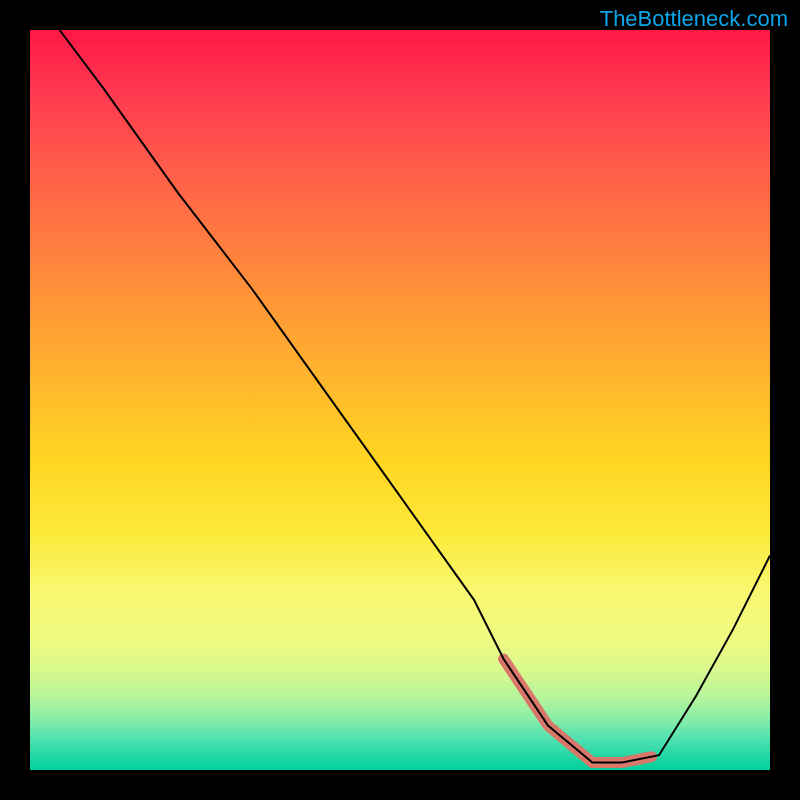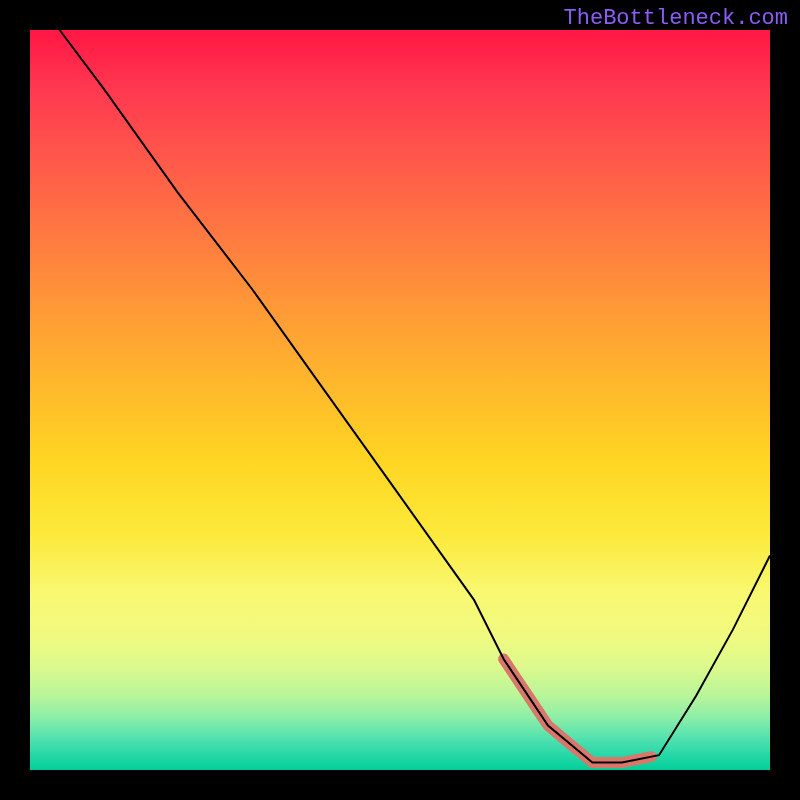--- a/index.html
+++ b/index.html
@@ -7,25 +7,24 @@
     width: 800px;
     height: 800px;
     background: #000;
     position: relative;
     font-family: Arial, sans-serif;
   }
   .watermark {
     position: absolute;
     top: 6px;
     right: 12px;
-    color: #8b5cf6;
+    color: #0ea5e9;
     font-size: 22px;
     font-weight: 500;
     z-index: 10;
-    font-family: Liberation Mono, monospace;
   }
   .plot-area {
     position: absolute;
     left: 30px;
     top: 30px;
     width: 740px;
     height: 740px;
     background: linear-gradient(to bottom,
       #ff1744 0%,
       #ff3850 8%,

